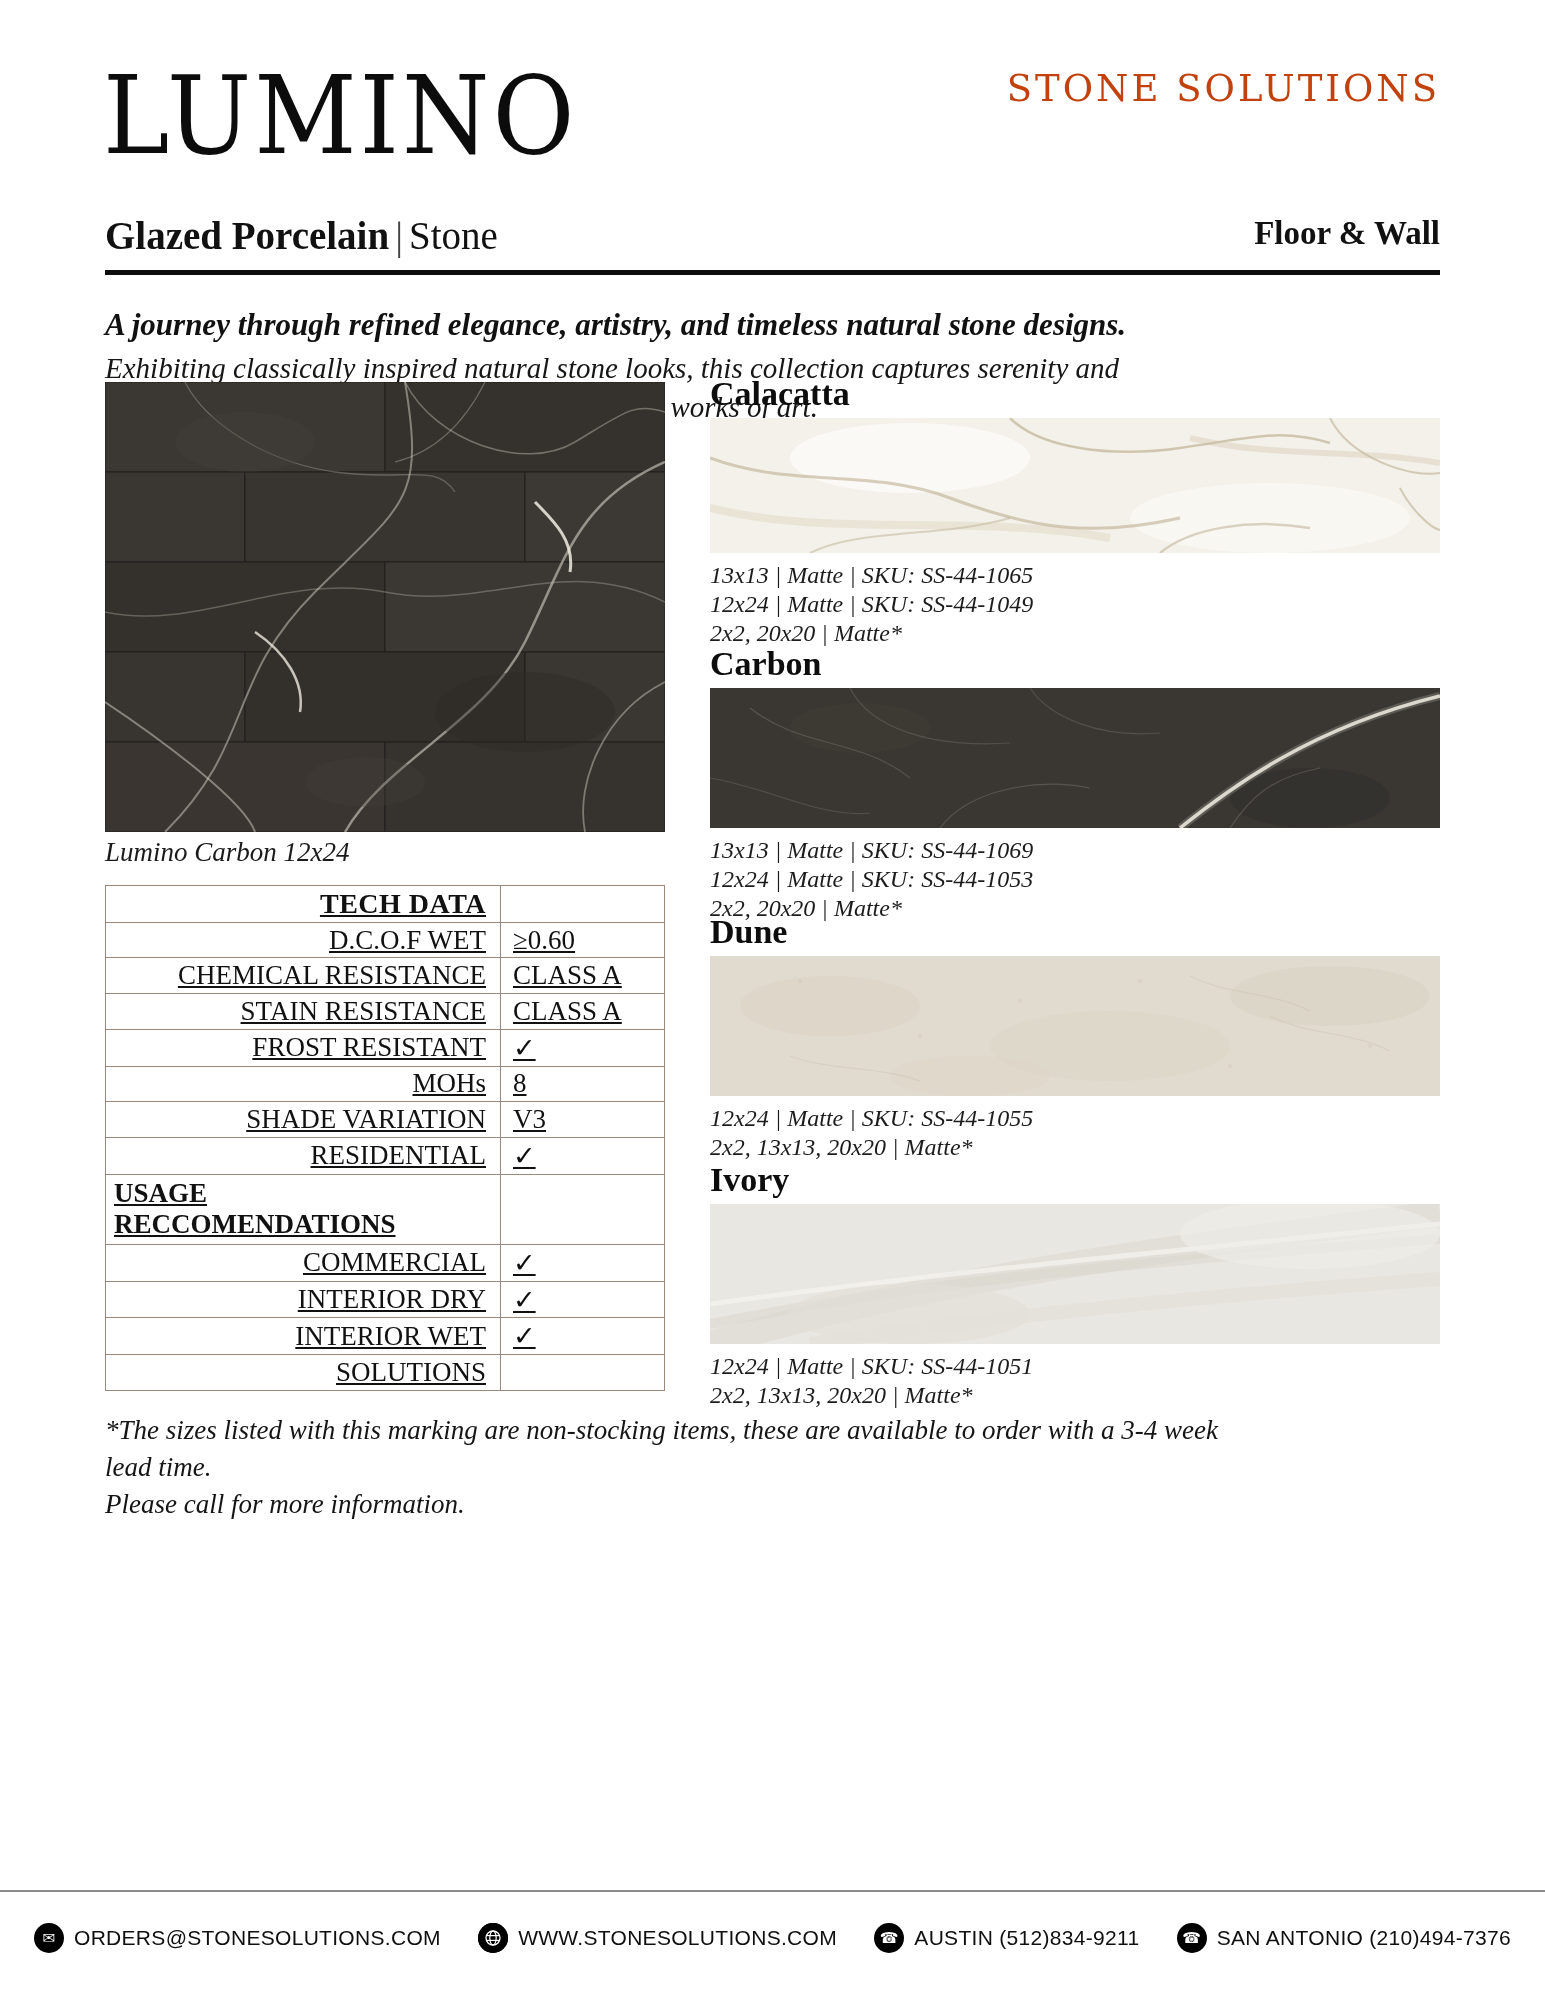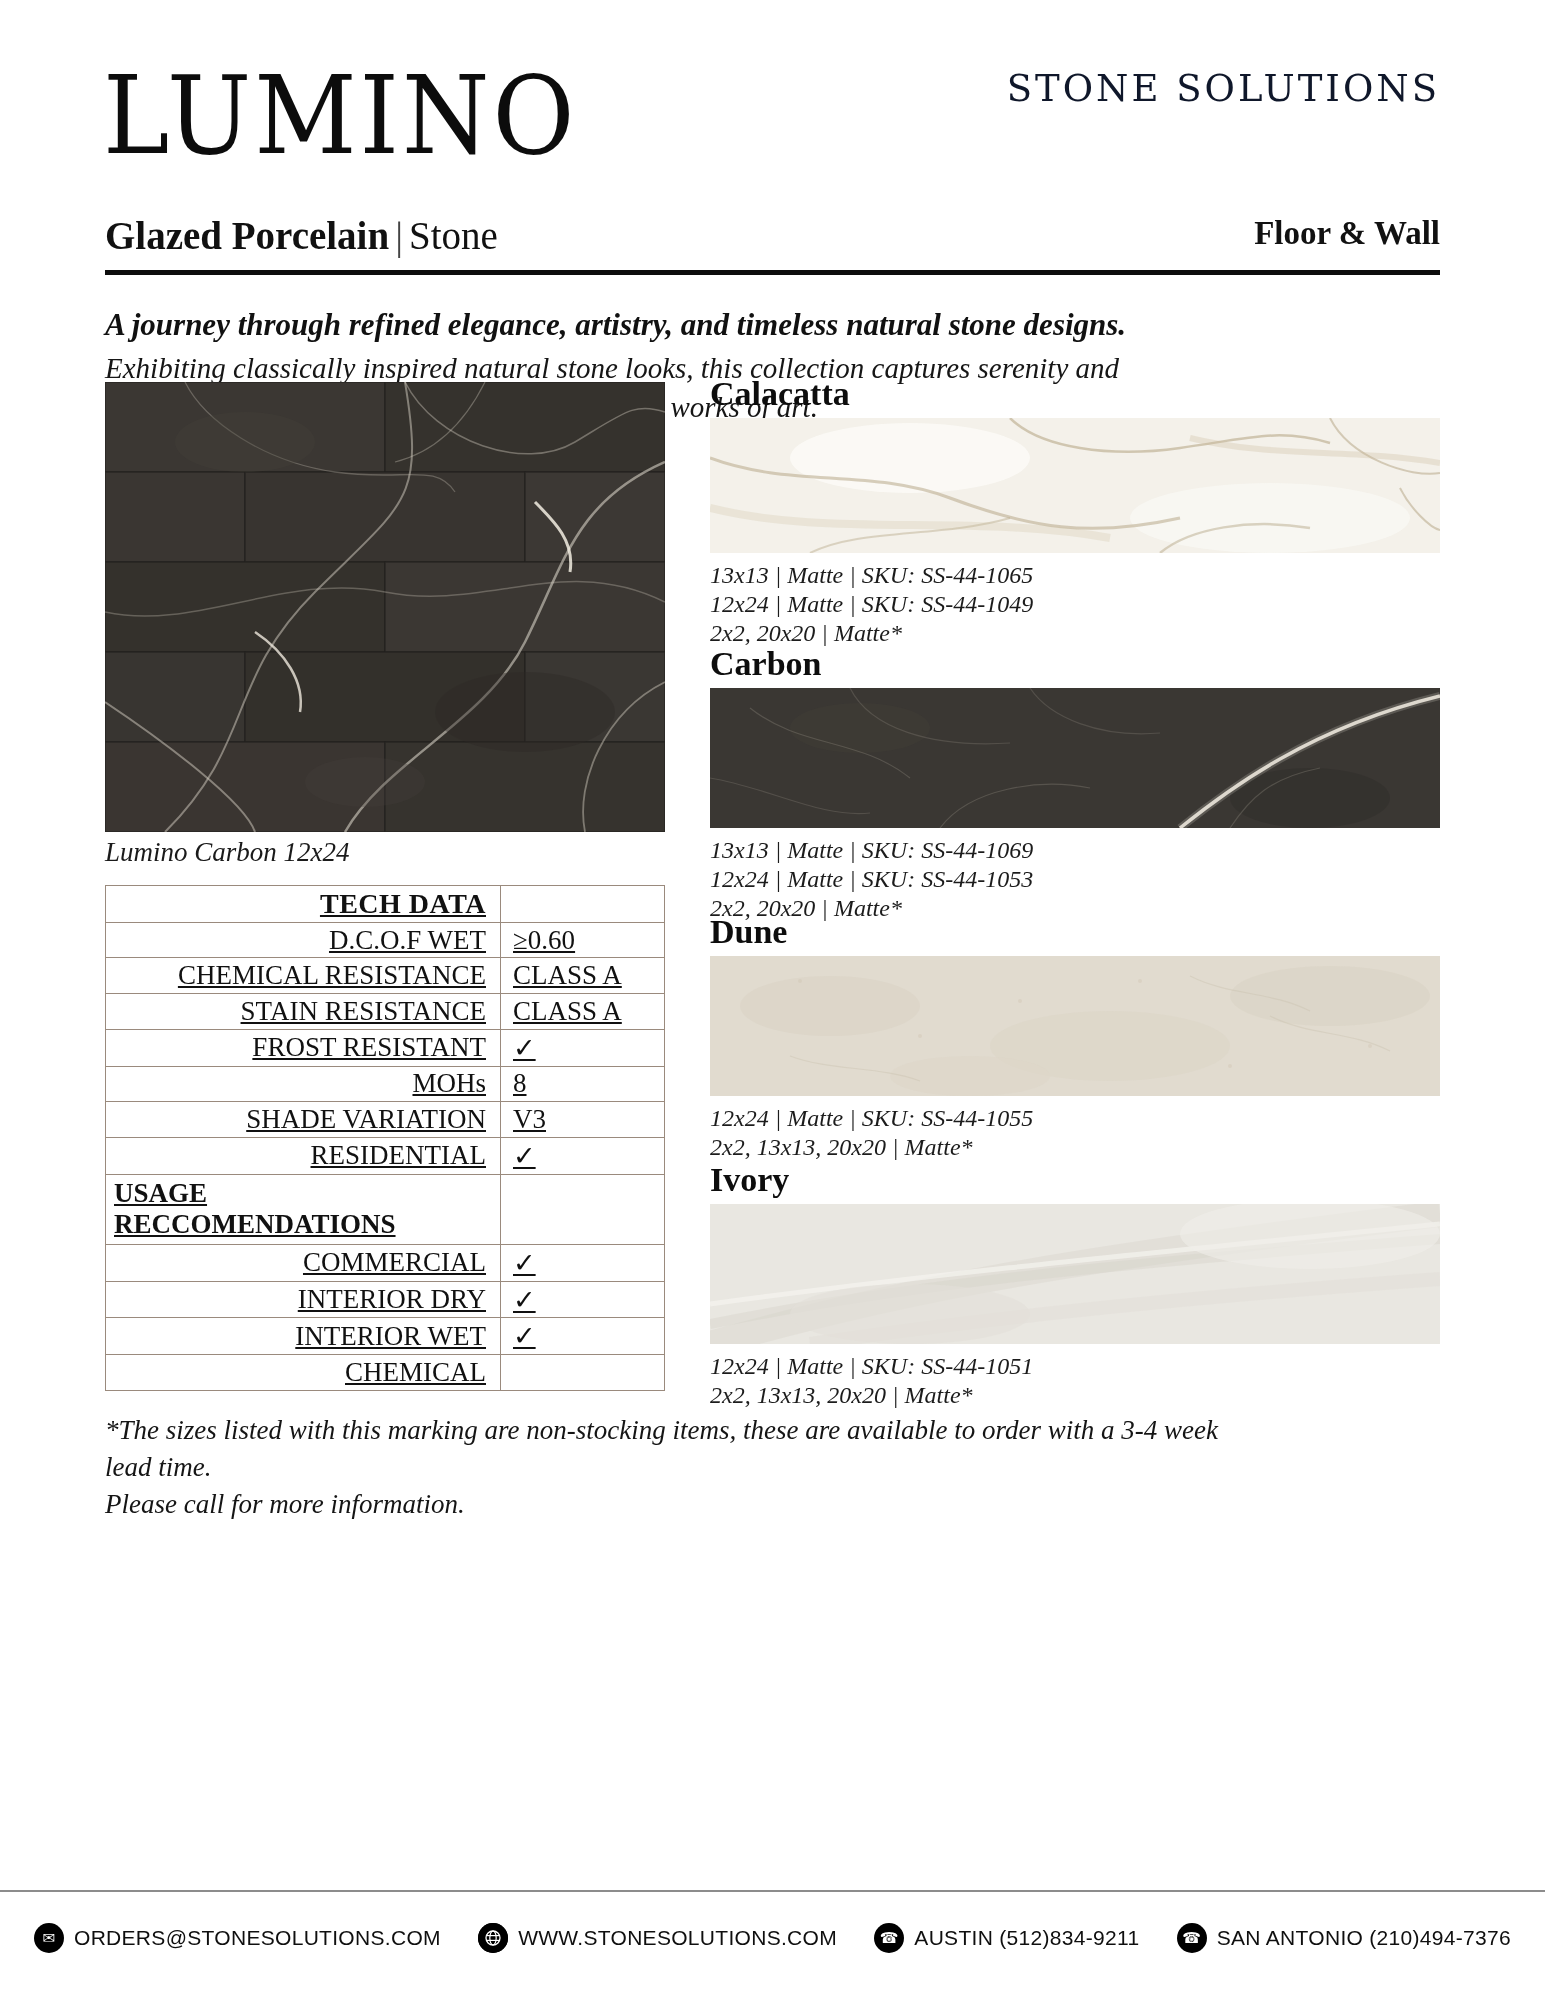--- a/index.html
+++ b/index.html
@@ -9,21 +9,21 @@
     font-family:"Liberation Serif", serif; color:#111; overflow:hidden;margin-top:27px;
   }
   
   .brand {
     position:absolute; left:103px; top:26px;
     font-family:"DejaVu Serif", serif; font-weight:400; font-size:100px;
     letter-spacing:3px; transform:scaleY(1.08); transform-origin:left top; color:#0c0c0c;
   }
   .company {
     position:absolute; right:105px; top:40px;
-    font-family:"DejaVu Serif", serif; font-size:37px; letter-spacing:3px; color:#0f172a;
+    font-family:"DejaVu Serif", serif; font-size:37px; letter-spacing:3px; color:#c2410c;
   }
   .subtitle { position:absolute; left:105px; top:186px; font-size:39px; }
   .subtitle .b { font-weight:700; }
   .subtitle .sep { color:#444; padding:0 6px; }
   .application { position:absolute; right:105px; top:188px; font-size:33px;font-weight:bold; }
   .header-divider { position:absolute; left:105px; top:243px; width:1335px; height:5px; background:#0d0d0d; }
   
   .intro-lead {
     position:absolute; left:105px; top:280px; width:1100px;
     font-size:31px; font-weight:700; font-style:italic;
@@ -171,21 +171,21 @@
         </tr>
     <tr>
           <td class="lbl">INTERIOR DRY</td>
           <td class="val">✓</td>
         </tr>
     <tr>
           <td class="lbl">INTERIOR WET</td>
           <td class="val">✓</td>
         </tr>
     <tr>
-          <td class="lbl">CHEMICAL</td>
+          <td class="lbl">SOLUTIONS</td>
           <td class="val"></td>
         </tr>
   </tbody>
     </table>
 
   <div class="product sec-calacatta">
     <h2>Calacatta</h2>
     <div class="swatch">
       <svg width="730" height="135" viewBox="0 0 730 135">
         <rect width="730" height="135" fill="#f4f1ea"></rect>

